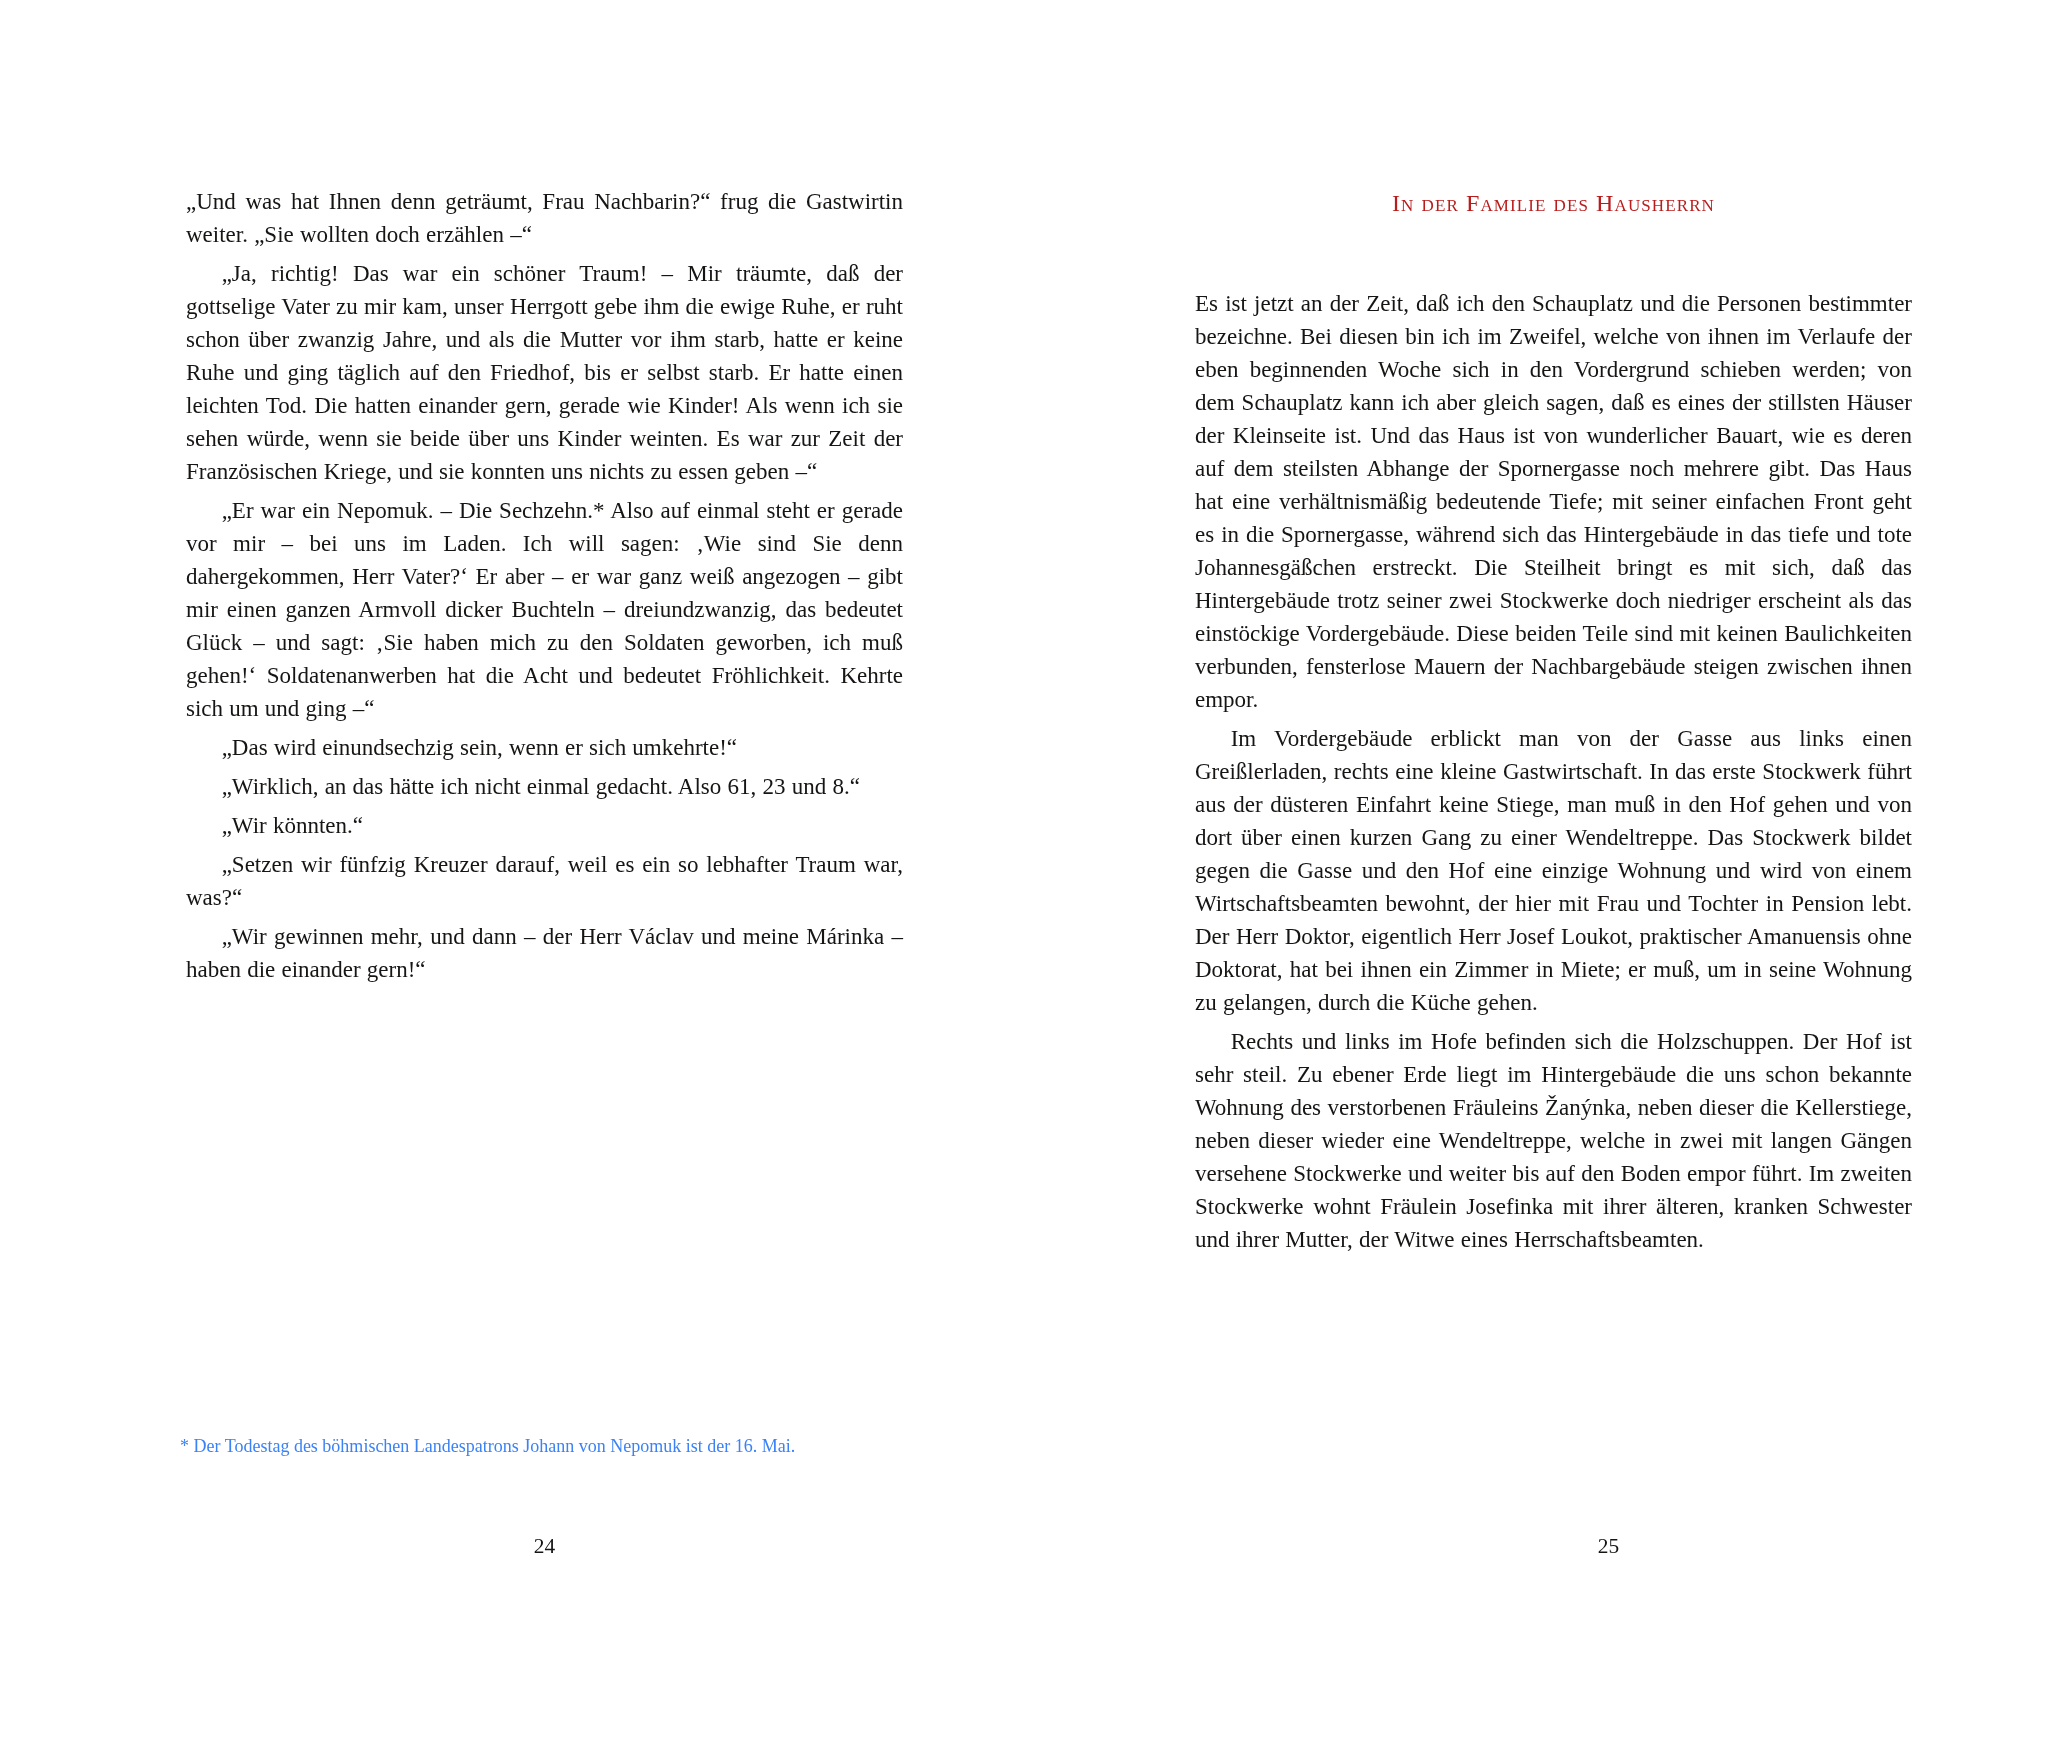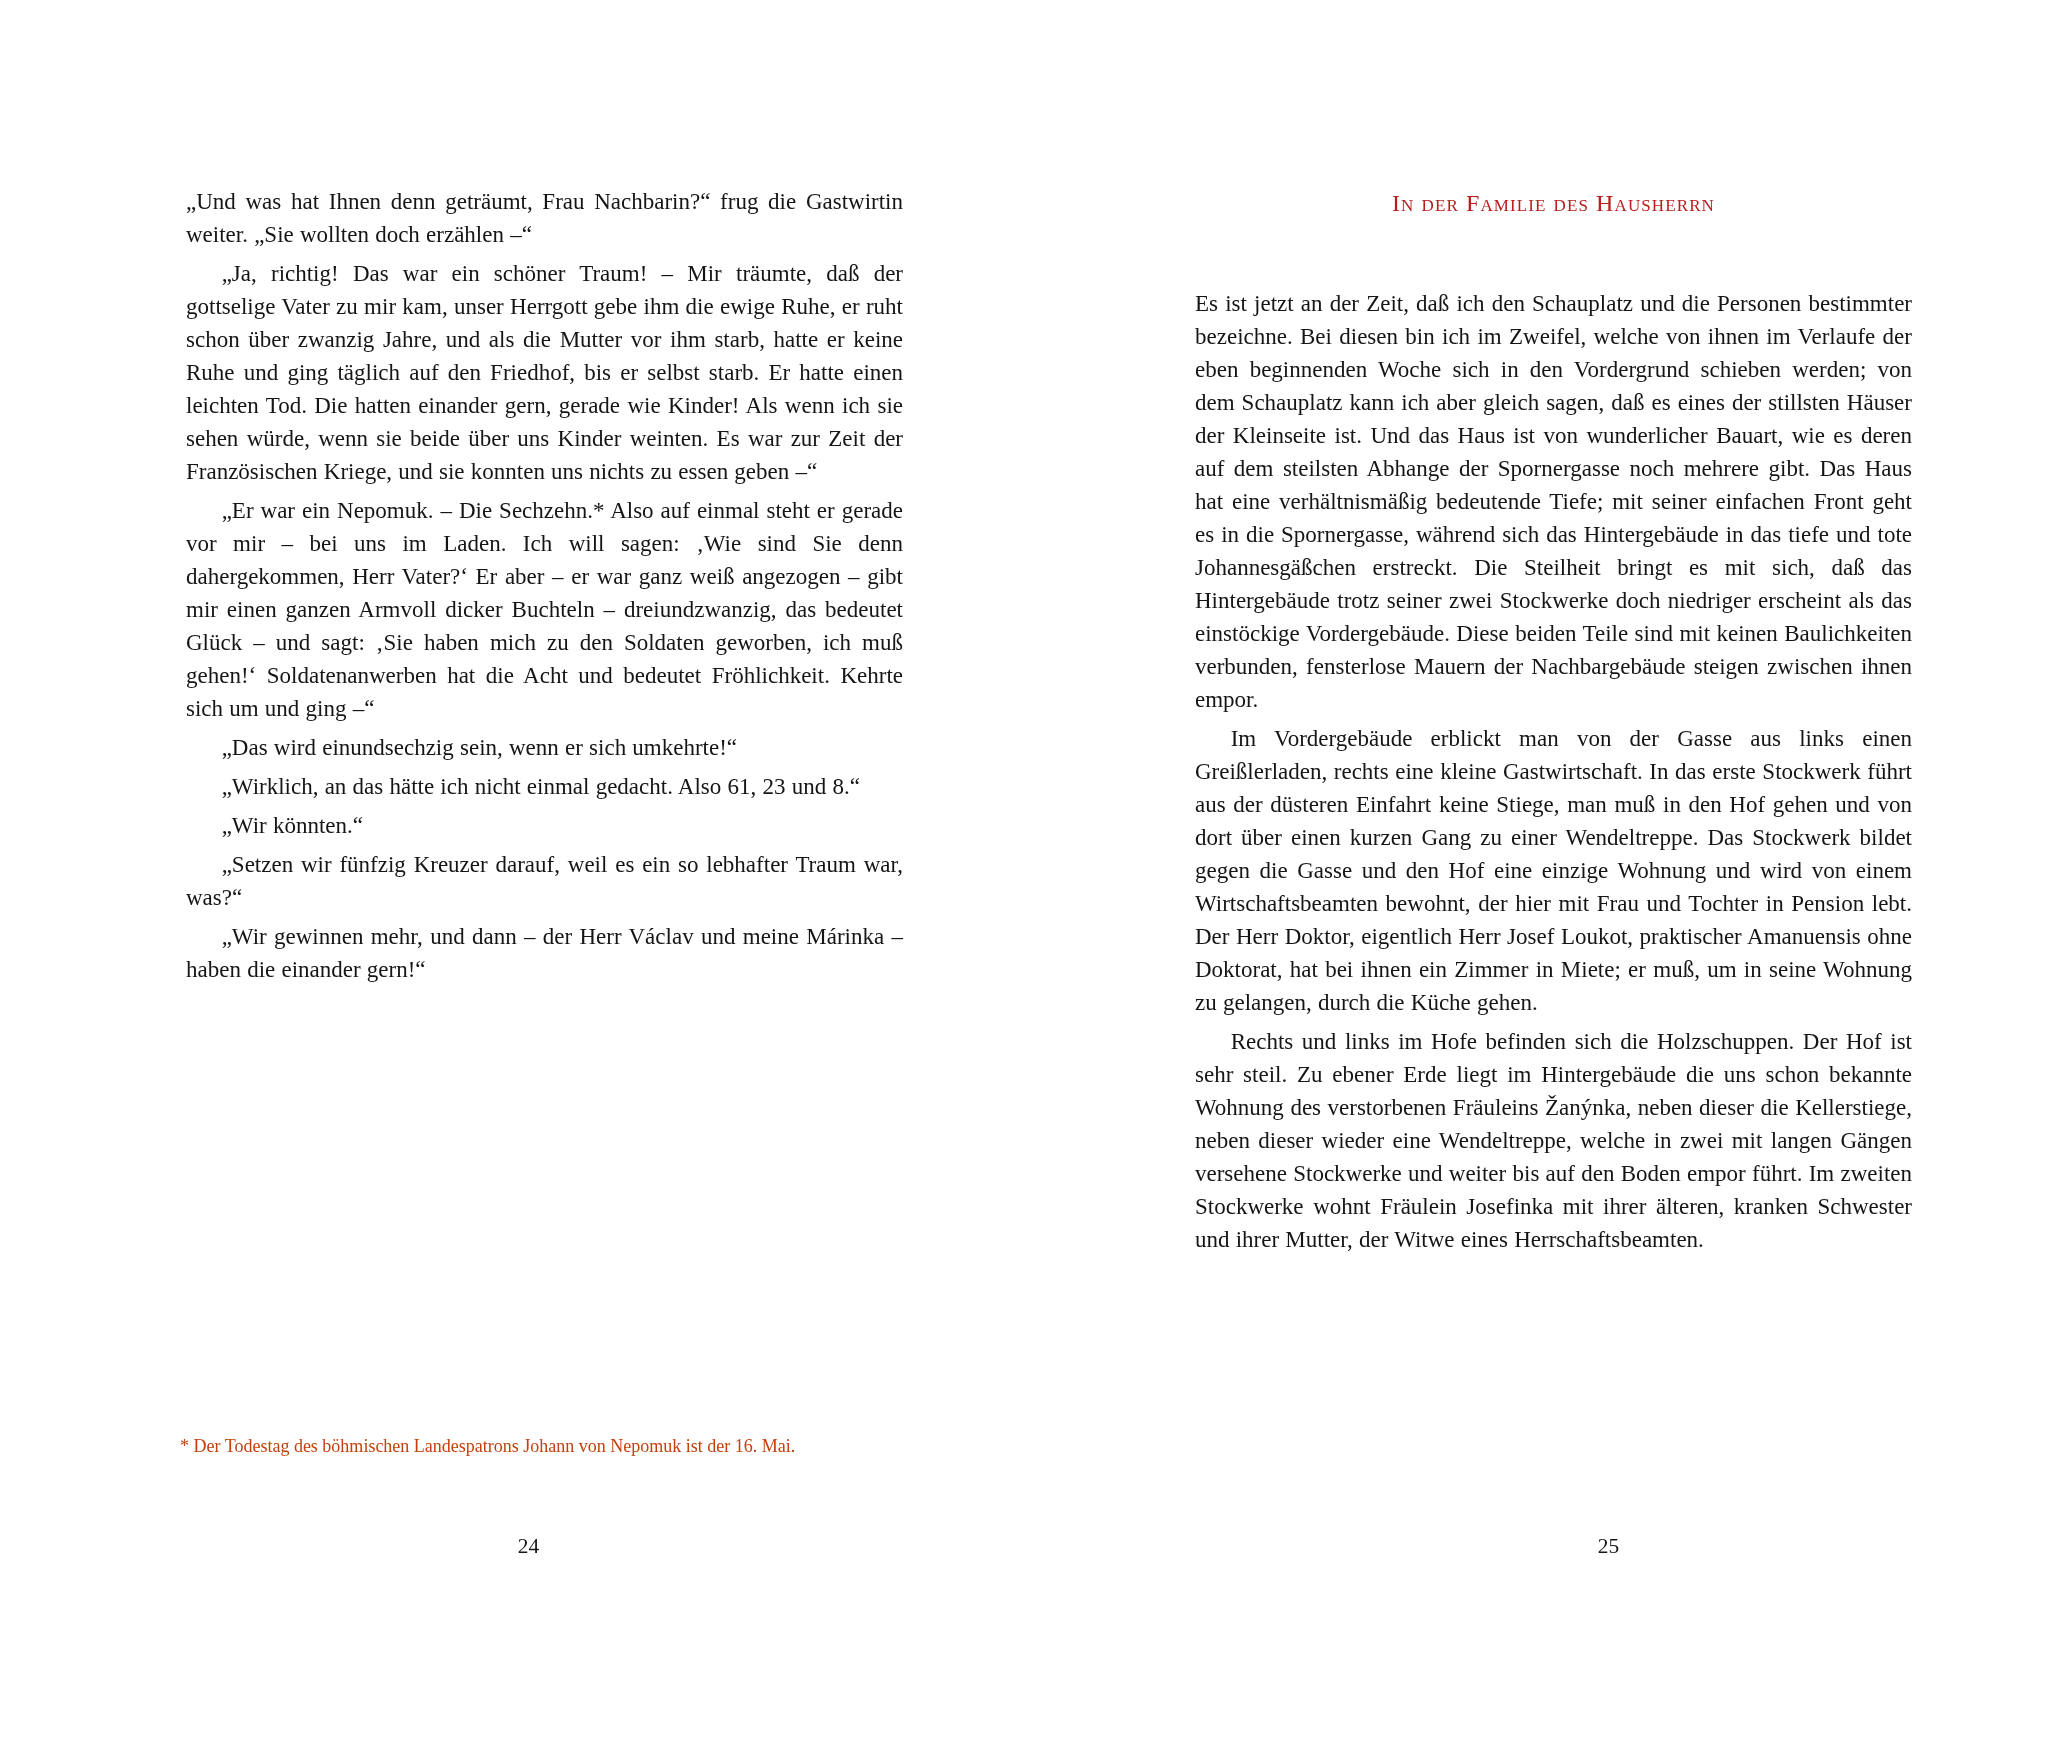--- a/index.html
+++ b/index.html
@@ -46,31 +46,31 @@
   }
 
   .footnote {
     position: absolute;
     left: 180px;
     top: 1434px;
     width: 729px;
     font-size: 18px;
     line-height: 25px;
     text-align: left;
-    color: #c2410c;
+    color: #3b82f6;
   }
 
   .page-number {
     position: absolute;
     top: 1534px;
     font-size: 21.4px;
     text-align: center;
     color: #161514;
   }
-  .page-number.pn-left  { left: 164px;  width: 729px; }
+  .page-number.pn-left  { left: 180px;  width: 729px; }
   .page-number.pn-right { left: 1244px; width: 729px; }
 </style>
 </head>
 <body>
 
 <div class="spread">
 
   <section>
     <div class="text-column col-left body-text">
       <p class="noindent">„Und was hat Ihnen denn geträumt, Frau Nachbarin?“ frug die Gastwirtin weiter. „Sie wollten doch erzählen –“</p>

